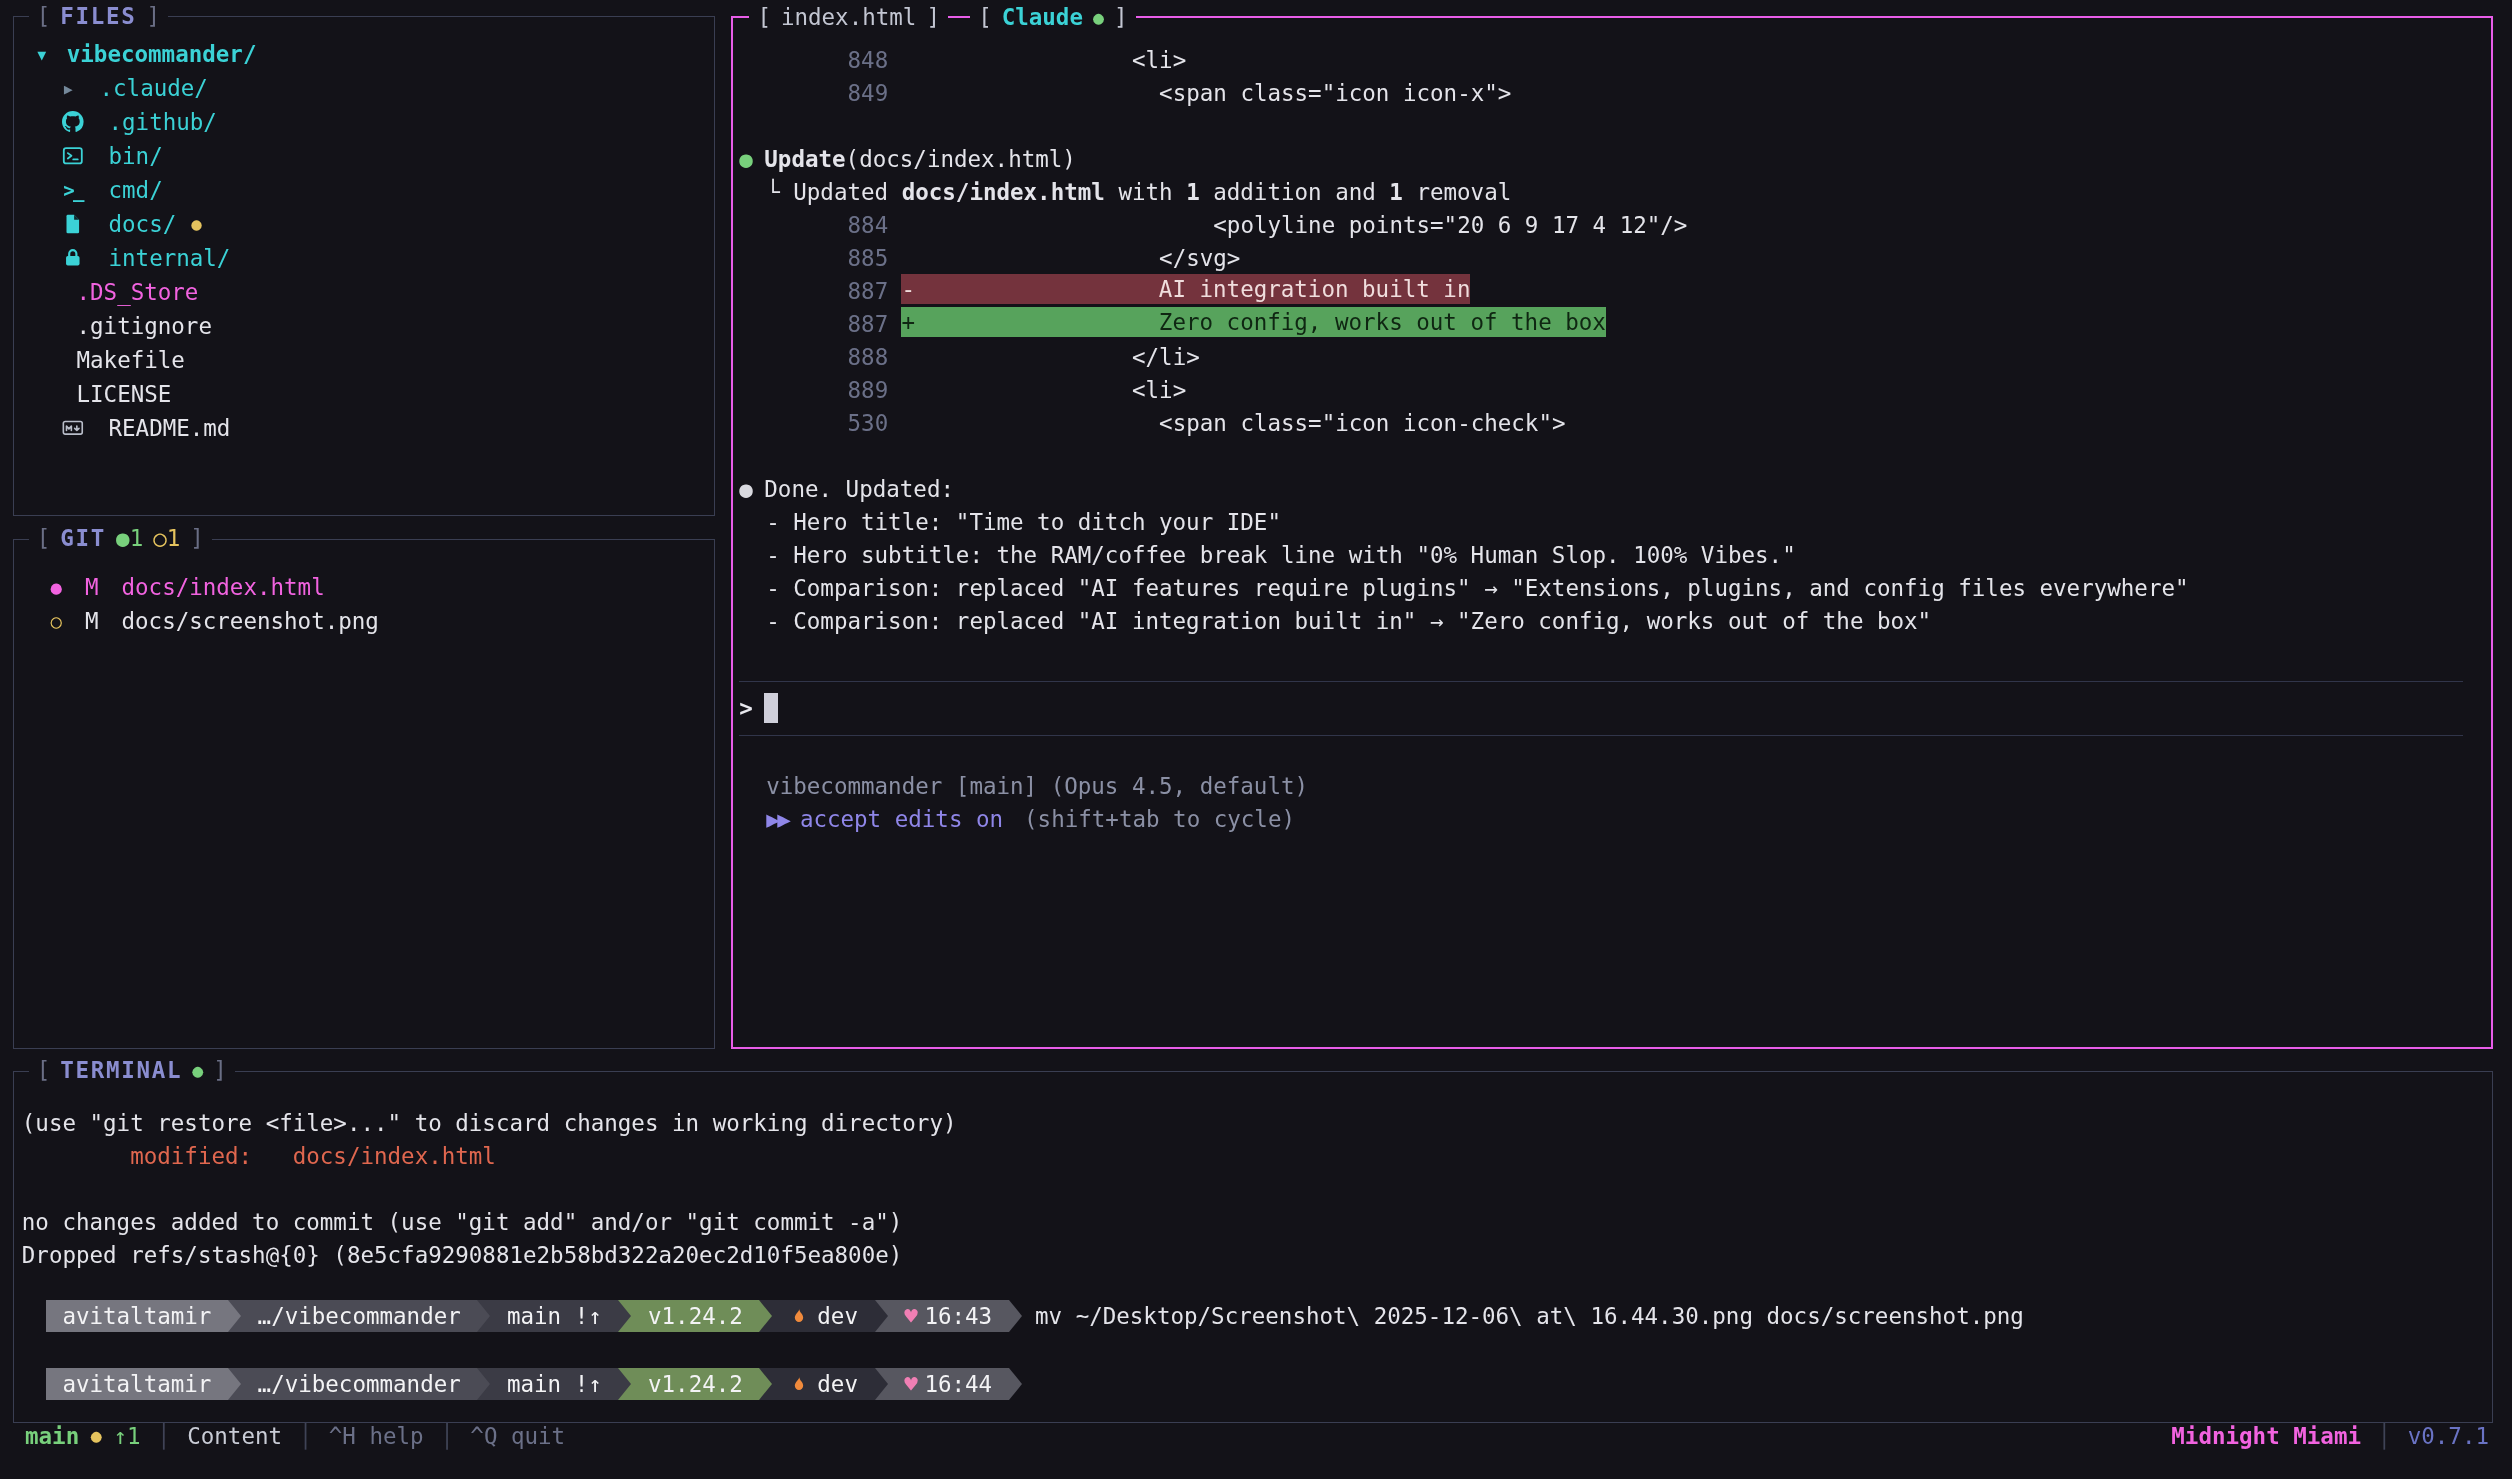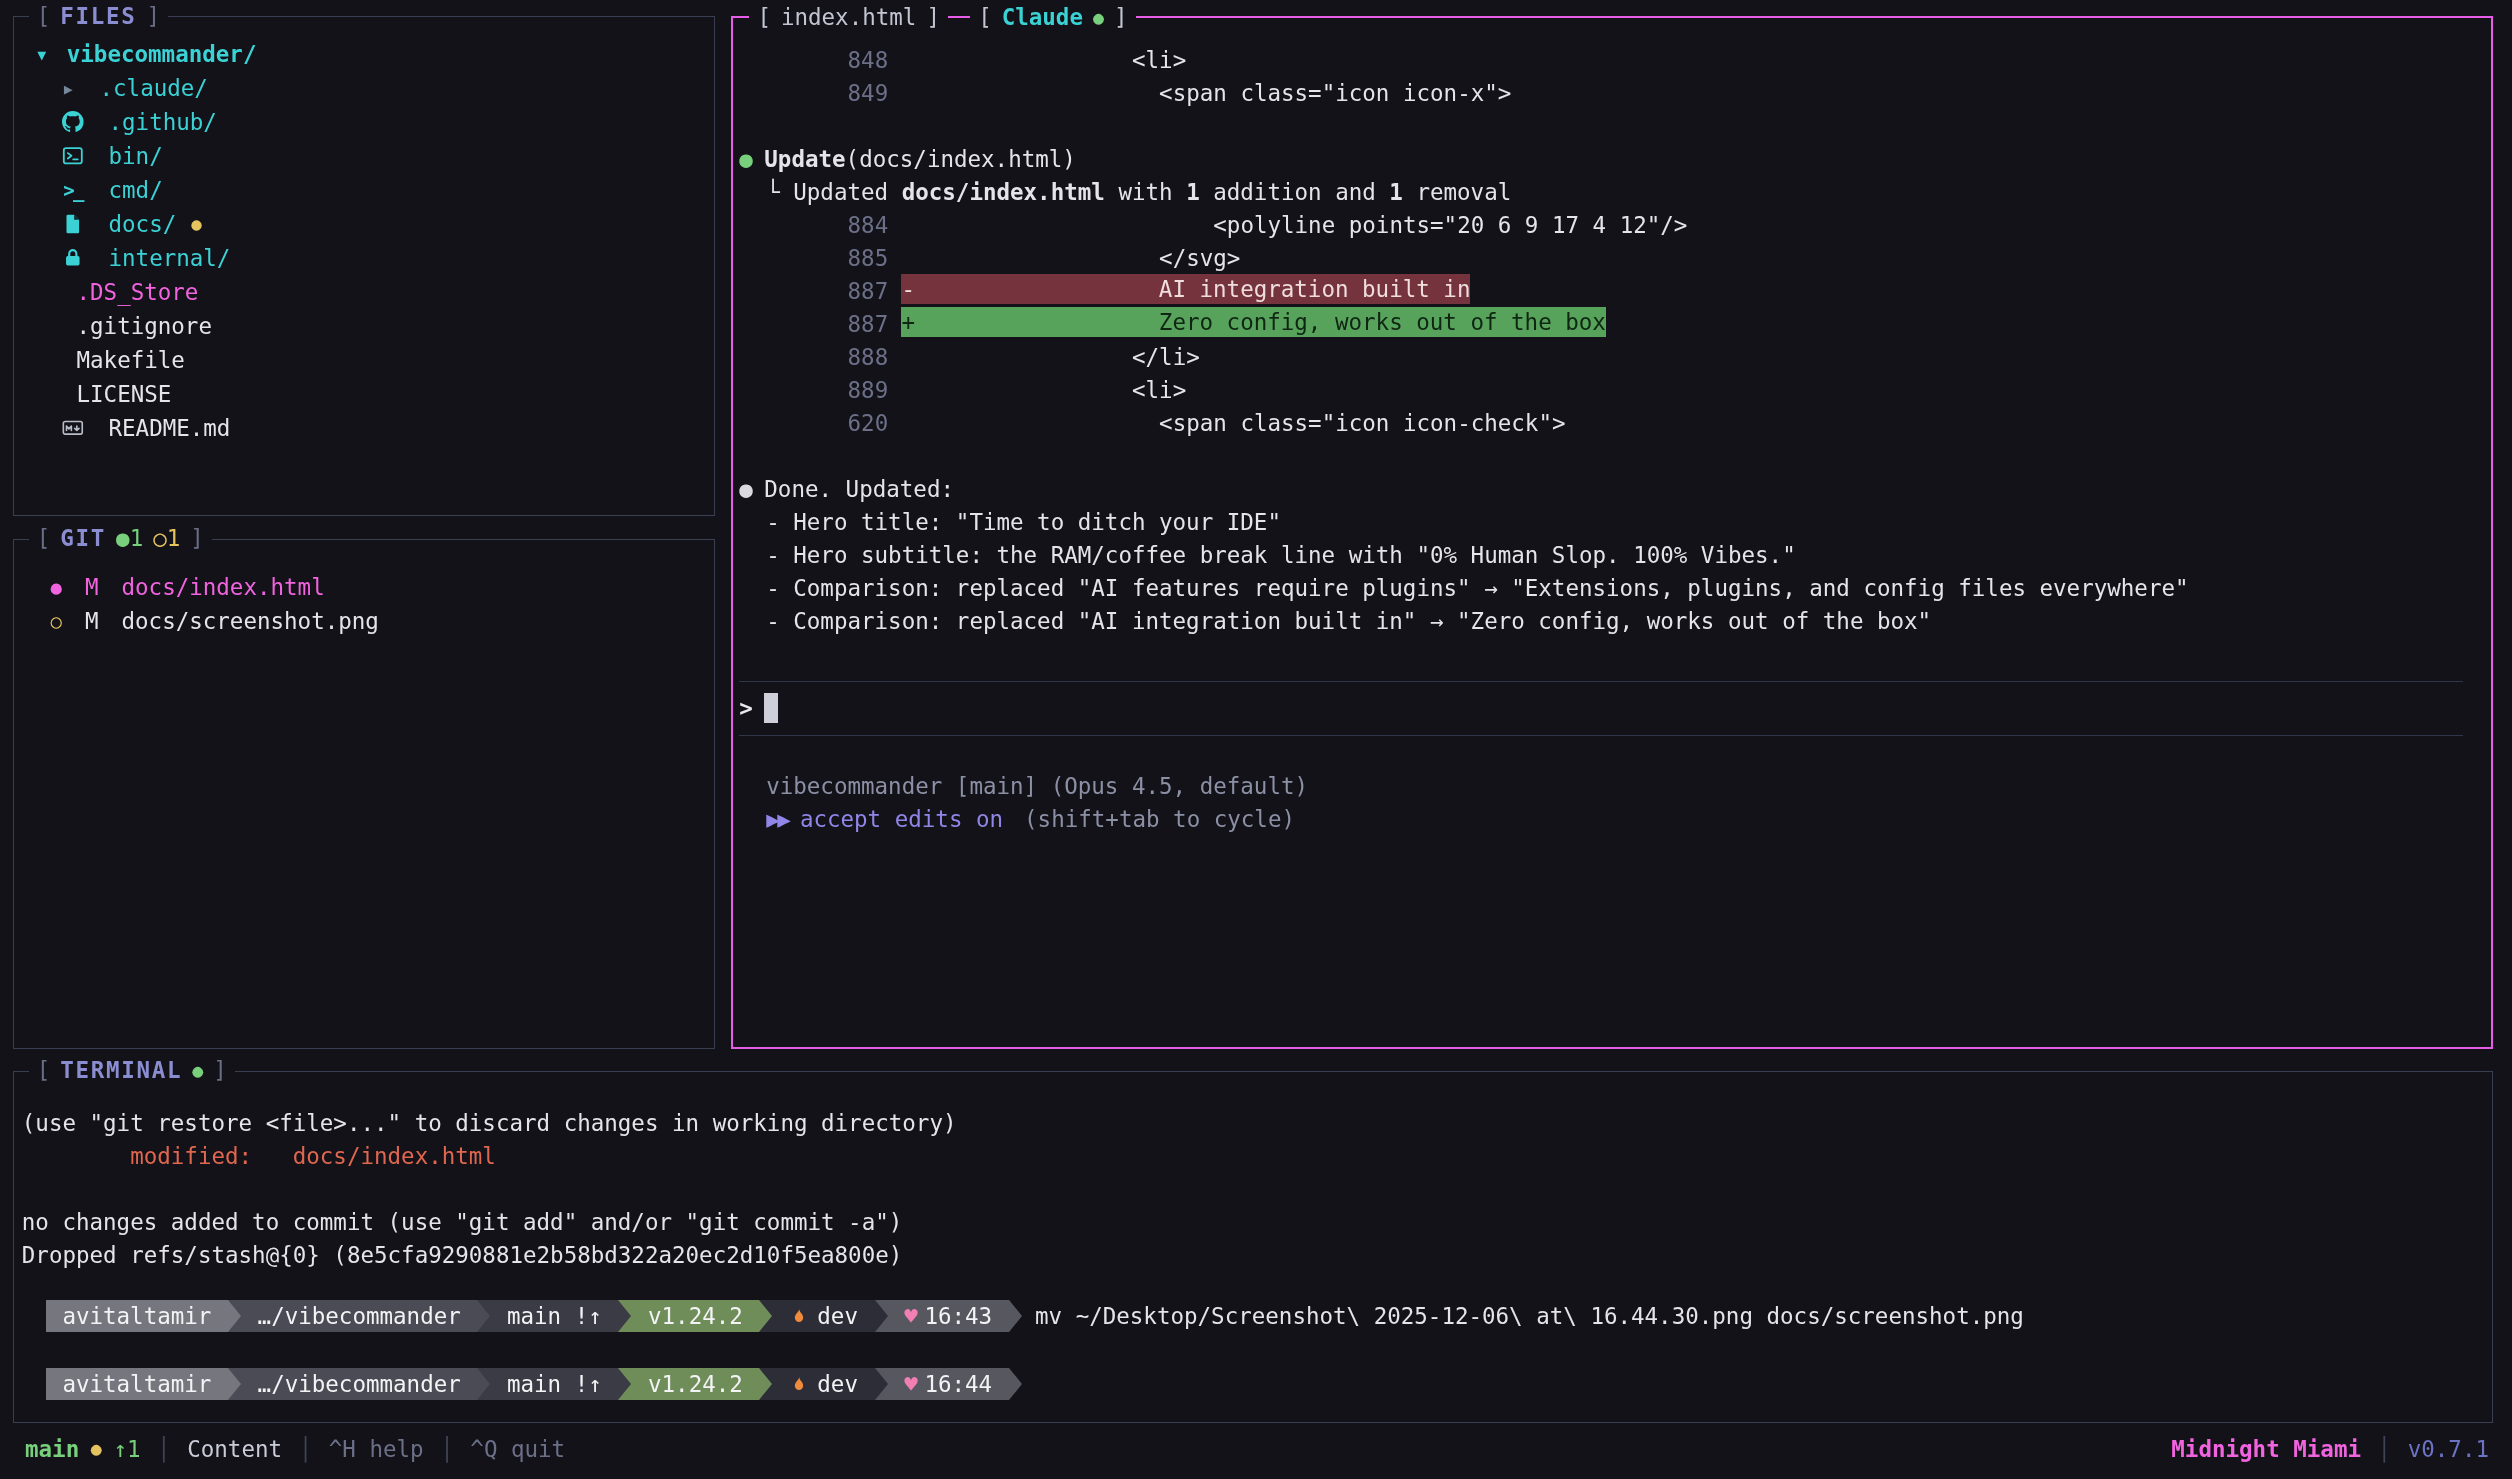--- a/index.html
+++ b/index.html
@@ -93,21 +93,21 @@
   .pl-row.second{margin-top:35px;}
   .pl-seg{display:flex; align-items:center; height:32px; padding:0 16.6px; color:#f3f3f5; flex:none;}
   .pl-seg span{white-space:pre;}
   .pl-arrow{flex:none; width:0; height:0; border-top:16px solid transparent; border-bottom:16px solid transparent; border-left:13.3px solid transparent;}
   .pl-icon{margin-right:8.3px; display:flex;}
   .pl-icon svg{width:20px; height:20px; display:block;}
   .heart{color:#f17fb4; margin-right:6.7px;}
   .pl-cmd{margin-left:13.3px; white-space:pre; color:var(--text);}
 
   
-  .statusbar{height:57px; display:flex; justify-content:space-between; align-items:center; padding:0 23px 5px 25px;}
+  .statusbar{height:57px; display:flex; justify-content:space-between; align-items:flex-start; padding:0 23px 5px 25px;}
   .sb-left,.sb-right{display:flex; align-items:center; gap:16.6px;}
   .sb-group{display:flex; align-items:center; gap:11.6px;}
   .sb-sep{color:var(--separator);}
   .sb-mode{color:#c9ccd6;}
   .sb-hint{color:var(--faint);}
   .sb-version{color:#6a73c4;}
 </style>
 </head>
 <body>
 
@@ -279,21 +279,21 @@
           </div>
         <div class="cl">
             <span class="lnum">888</span>
             <span class="code">                  &lt;/li&gt;</span>
           </div>
         <div class="cl">
             <span class="lnum">889</span>
             <span class="code">                  &lt;li&gt;</span>
           </div>
         <div class="cl">
-            <span class="lnum">620</span>
+            <span class="lnum">530</span>
             <span class="code">                    &lt;span class="icon icon-check"&gt;</span>
           </div>
         <div class="blank"></div>
         <div class="cl">
             <span class="bullet white">●</span>
             <span>Done. Updated:</span>
           </div>
         <div class="cl indent2">
             <span>- Hero title: "Time to ditch your IDE"</span>
           </div>

